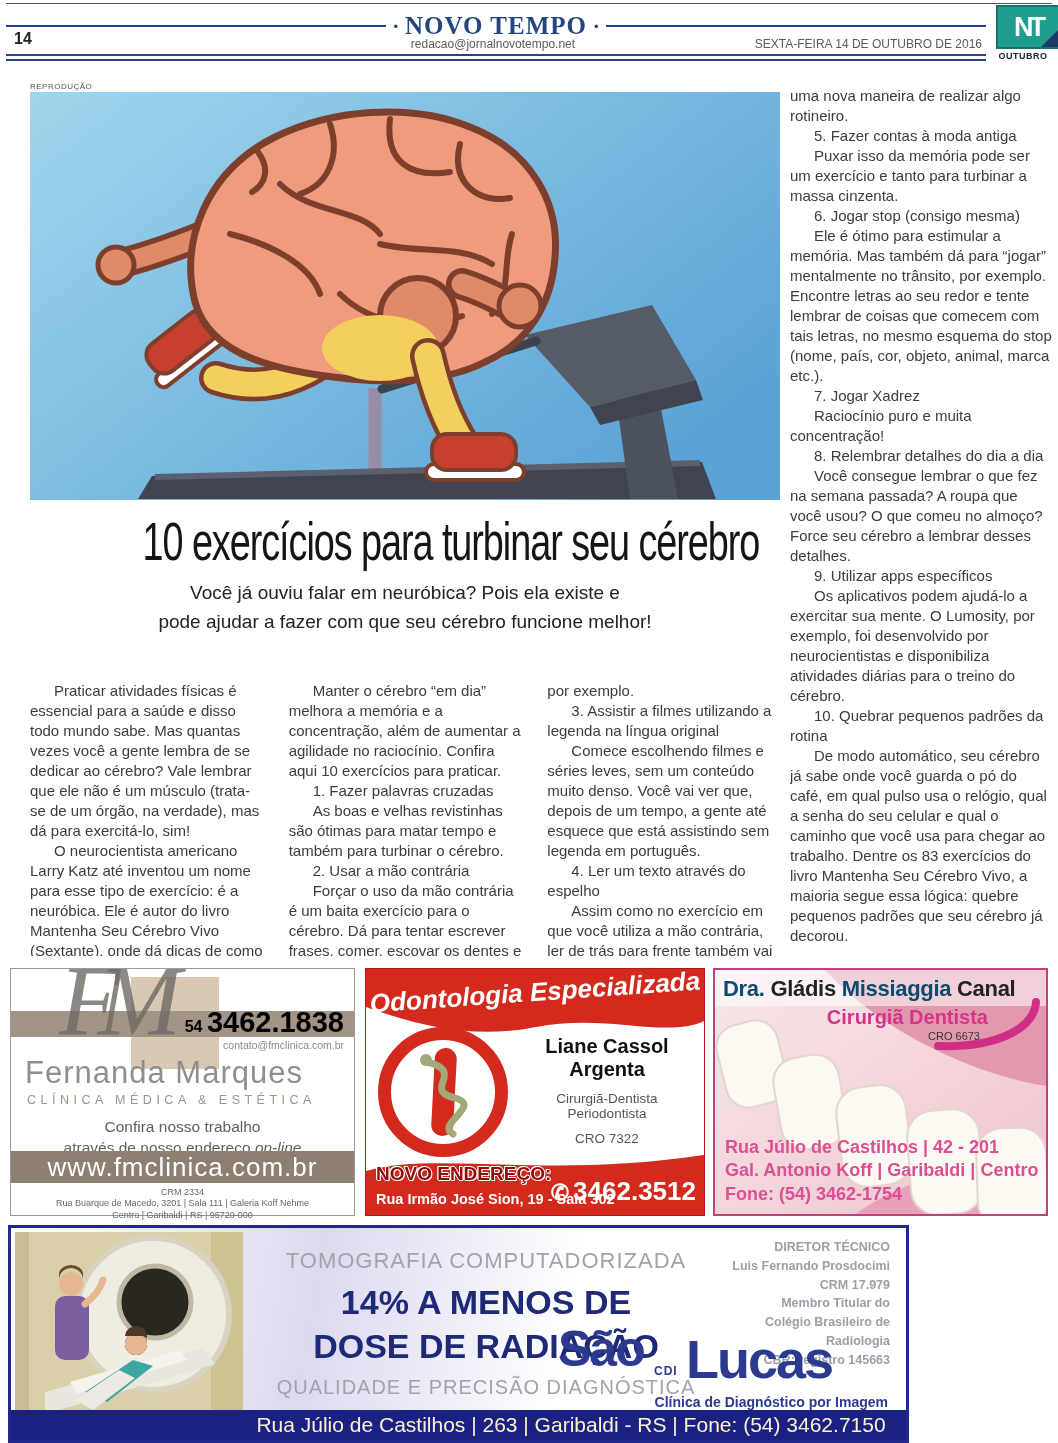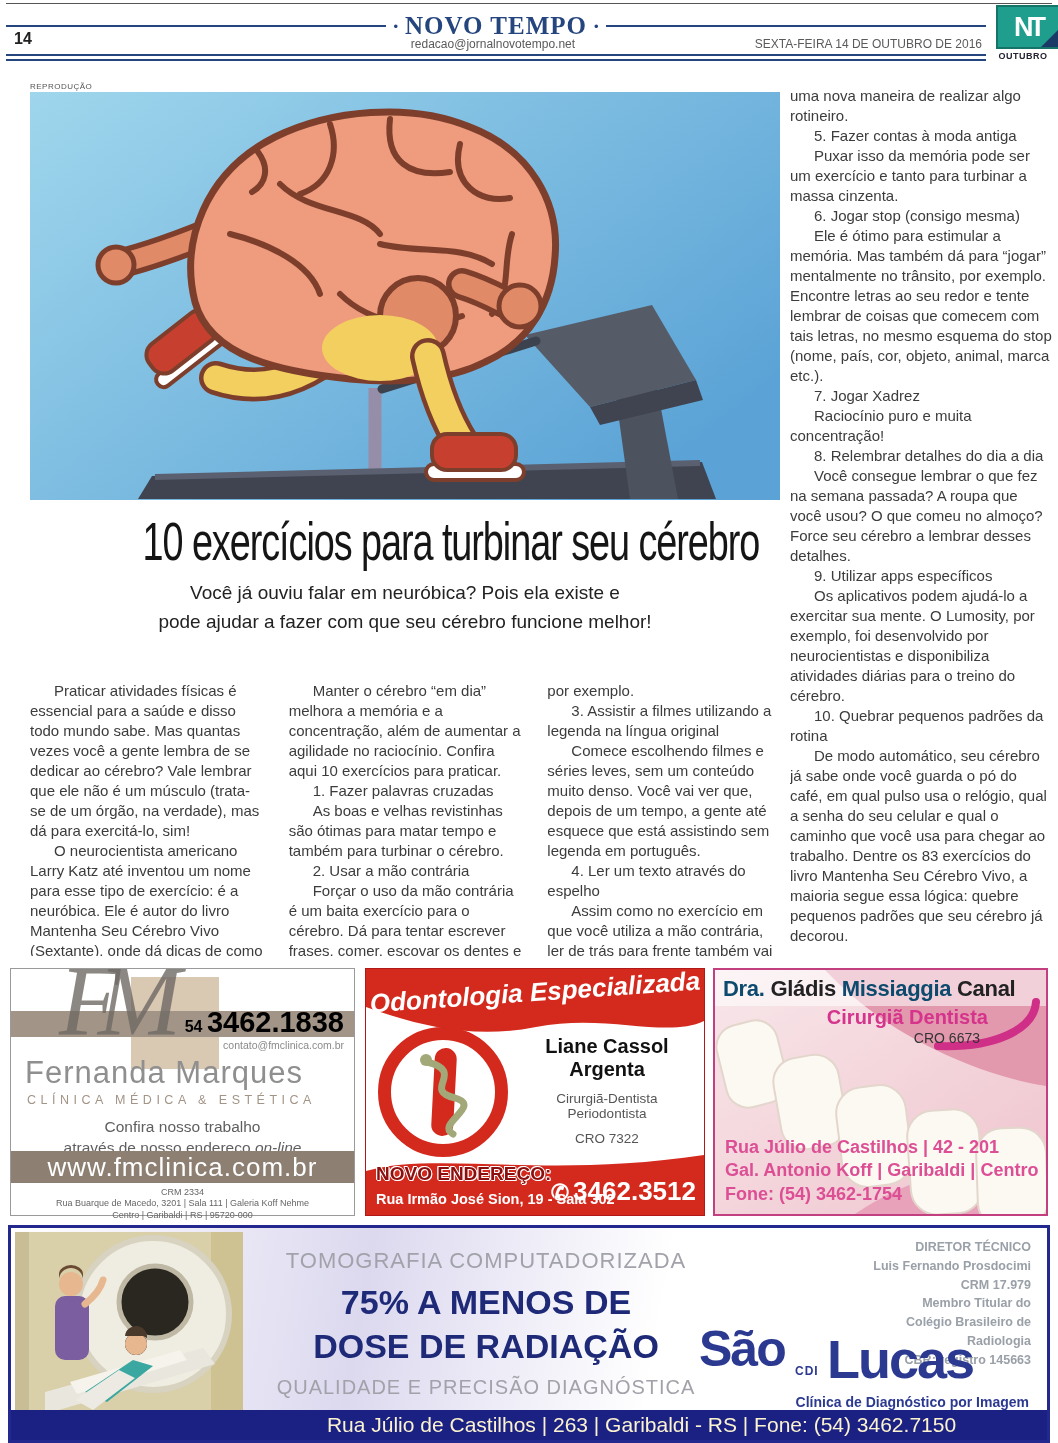--- a/index.html
+++ b/index.html
@@ -72,26 +72,26 @@
   .od-phone{position:absolute;bottom:8px;right:8px;color:#fff;font-weight:bold;font-size:26px;}
   .od-phone .ph-ico{font-size:22px;margin-right:4px;}
 
   .ad-gladis{left:713px;width:335px;border:2px solid #c2407f;overflow:hidden;}
   .gl-photo{position:absolute;top:0;left:0;}
   .gl-title{position:absolute;top:6px;left:8px;white-space:nowrap;font-size:22px;font-weight:bold;letter-spacing:-.3px;}
   .gl-pink{color:#0c4a6e;}
   .gl-dark{color:#222;}
   .gl-swoosh{position:absolute;top:26px;right:4px;}
   .gl-sub{position:absolute;top:36px;right:58px;font-size:20px;font-weight:bold;color:#d5338c;}
-  .gl-cro{position:absolute;top:60px;right:66px;font-size:14px;color:#333;}
+  .gl-cro{position:absolute;top:60px;right:66px;font-size:11px;color:#333;}
   .gl-address{position:absolute;bottom:8px;left:10px;}
   .gl-address p{margin:0;font-size:18px;line-height:1.3;color:#dd4f95;text-indent:0;font-weight:bold;}
 
   
-  .ad-saolucas{position:absolute;top:1225px;left:8px;width:1042px;height:218px;border:3px solid #23288e;
+  .ad-saolucas{position:absolute;top:1225px;left:8px;width:901px;height:218px;border:3px solid #23288e;
                box-sizing:border-box;background:linear-gradient(100deg,#fff 0%,#dcd9ef 34%,#fff 62%);}
   .sl-photo{position:absolute;top:4px;left:4px;width:228px;height:178px;}
   .sl-service{position:absolute;top:20px;left:240px;width:470px;text-align:center;font-size:22px;
               color:#a2a2aa;letter-spacing:1px;}
   .sl-headline{position:absolute;top:52px;left:240px;width:470px;text-align:center;font-size:34px;
                font-weight:bold;color:#1e2a78;line-height:1.3;}
   .sl-subline{position:absolute;top:148px;left:240px;width:470px;text-align:center;font-size:20px;
               color:#a2a2aa;letter-spacing:1px;}
   .sl-director{position:absolute;top:10px;right:16px;width:280px;text-align:right;}
   .sl-director p{margin:0;font-size:12.5px;line-height:1.5;font-weight:bold;color:#9aa0a8;text-indent:0;}
@@ -328,21 +328,21 @@
       <path d="M110,104 a11,11 0 0 1 22,2 l-4,-2 z" fill="#4a3a2c"></path>
       <polygon points="70,160 118,128 138,134 92,170" fill="#3aa7a0"></polygon>
       <polygon points="60,168 104,138 120,146 78,178" fill="#eceae2"></polygon>
       <circle cx="56" cy="52" r="12" fill="#e7b890"></circle>
       <path d="M44,48 a12,12 0 0 1 24,0 l0,-6 a12,9 0 0 0 -24,0 z" fill="#6b4a34"></path>
       <rect x="40" y="64" width="34" height="64" rx="10" fill="#7b5ea0"></rect>
       <path d="M70,72 C80,64 86,56 88,48" stroke="#e7b890" stroke-width="7" fill="none" stroke-linecap="round"></path>
     </svg>
     <div class="sl-service">TOMOGRAFIA COMPUTADORIZADA</div>
     <div class="sl-headline">
-      <div>75% A MENOS DE</div>
+      <div>14% A MENOS DE</div>
       <div>DOSE DE RADIAÇÃO</div>
     </div>
     <div class="sl-subline">QUALIDADE E PRECISÃO DIAGNÓSTICA</div>
     <div class="sl-director">
         <p>DIRETOR TÉCNICO</p>
         <p>Luis Fernando Prosdocimi</p>
         <p>CRM 17.979</p>
         <p>Membro Titular do</p>
         <p>Colégio Brasileiro de</p>
         <p>Radiologia</p>

